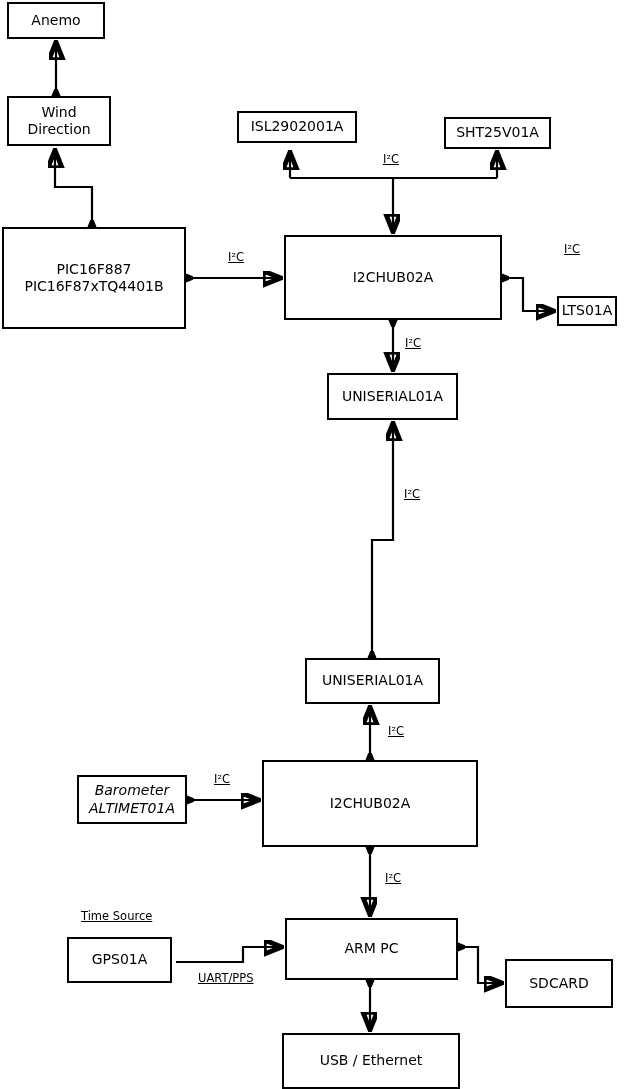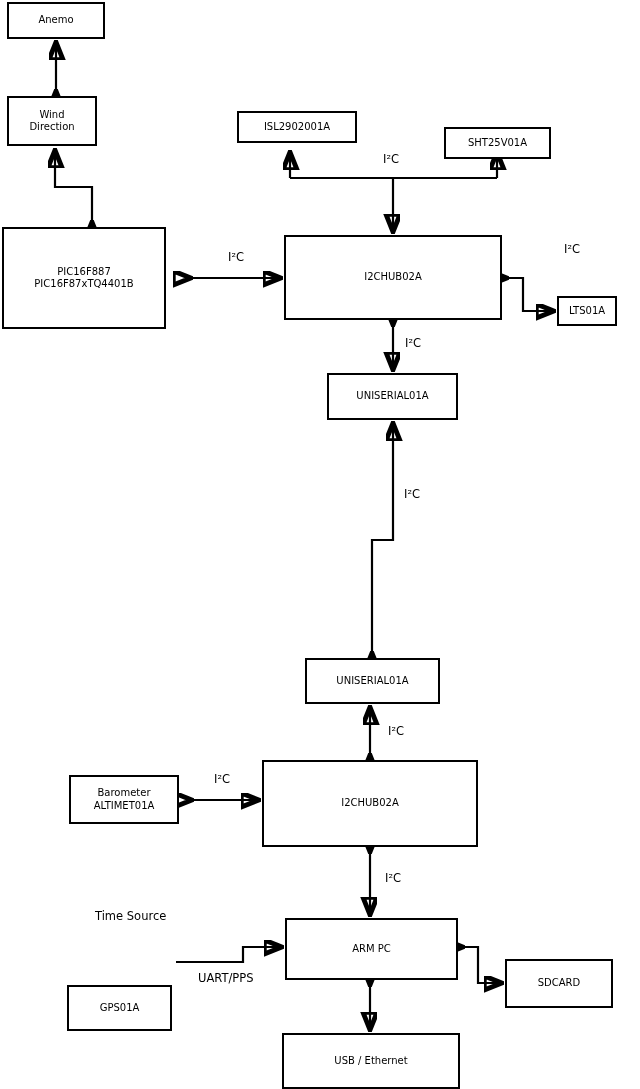--- a/index.html
+++ b/index.html
@@ -2,23 +2,23 @@
 <html><head>
 <meta charset="utf-8">
 <style>
   html,body{margin:0;padding:0;background:#ffffff;}
   body{width:640px;height:1089px;position:relative;overflow:hidden;
        font-family:"DejaVu Sans",sans-serif;color:#000000;}
   #diagram{position:absolute;left:0;top:0;width:640px;height:1089px;}
   .box{position:absolute;box-sizing:border-box;background:#ffffff;
        border:2px solid #000000;display:flex;align-items:center;
        justify-content:center;text-align:center;line-height:1.25;
-       font-size:10px;color:#000000;white-space:pre-line;}
+       font-size:14px;color:#000000;white-space:pre-line;}
   .freelabel{position:absolute;font-size:11.5px;color:#000000;
-             white-space:nowrap;line-height:1;}
+             white-space:nowrap;line-height:1;text-decoration:underline;}
   svg.wires{position:absolute;left:0;top:0;width:640px;height:1089px;
             pointer-events:none;}
   svg.wires path,svg.wires line{stroke:#000000;stroke-width:2.2;fill:none;}
 </style>
 </head>
 <body>
 
 <div id="diagram">
 
   <svg class="wires" viewBox="0 0 640 1089" xmlns="http://www.w3.org/2000/svg">
@@ -52,42 +52,42 @@
     <line x1="370" y1="851" x2="370" y2="914" marker-end="url(#ah)" marker-start="url(#ah)"></line>
 
     <path d="M176,962 L243,962 L243,947 L281,947" marker-end="url(#ah)"></path>
 
     <path d="M462,947 L478,947 L478,983 L501,983" marker-start="url(#ah)" marker-end="url(#ah)"></path>
 
     <line x1="370" y1="984" x2="370" y2="1029" marker-end="url(#ah)" marker-start="url(#ah)"></line>
   </svg>
 
   <div class="box" style="left: 7px; top: 2px; width: 98px; height: 37px;">Anemo</div>
-  <div class="box" style="left: 7px; top: 96px; width: 90px; height: 50px;">Wind
+  <div class="box" style="left: 7px; top: 96px; width: 104px; height: 50px;">Wind
 Direction</div>
-  <div class="box" style="left: 2px; top: 227px; width: 164px; height: 102px;">PIC16F887
+  <div class="box" style="left: 2px; top: 227px; width: 184px; height: 102px;">PIC16F887
 PIC16F87xTQ4401B</div>
   <div class="box" style="left: 237px; top: 111px; width: 120px; height: 32px;">ISL2902001A</div>
-  <div class="box" style="left: 444px; top: 127px; width: 107px; height: 32px;">SHT25V01A</div>
+  <div class="box" style="left: 444px; top: 117px; width: 107px; height: 32px;">SHT25V01A</div>
   <div class="box" style="left: 284px; top: 235px; width: 218px; height: 85px;">I2CHUB02A</div>
   <div class="box" style="left: 557px; top: 296px; width: 60px; height: 30px;">LTS01A</div>
   <div class="box" style="left: 327px; top: 373px; width: 131px; height: 47px;">UNISERIAL01A</div>
   <div class="box" style="left: 305px; top: 658px; width: 135px; height: 46px;">UNISERIAL01A</div>
   <div class="box" style="left: 262px; top: 760px; width: 216px; height: 87px;">I2CHUB02A</div>
-  <div class="box" style="left: 69px; top: 775px; width: 110px; height: 49px;">Barometer
+  <div class="box" style="left: 77px; top: 775px; width: 110px; height: 49px; font-style: italic;">Barometer
 ALTIMET01A</div>
-  <div class="box" style="left: 67px; top: 937px; width: 105px; height: 46px; margin-top: 48px;">GPS01A</div>
+  <div class="box" style="left: 67px; top: 937px; width: 105px; height: 46px;">GPS01A</div>
   <div class="box" style="left: 285px; top: 918px; width: 173px; height: 62px;">ARM PC</div>
   <div class="box" style="left: 505px; top: 959px; width: 108px; height: 49px;">SDCARD</div>
   <div class="box" style="left: 282px; top: 1033px; width: 178px; height: 56px;">USB / Ethernet</div>
 
   <div class="freelabel" style="left: 228px; top: 252px;">I²C</div>
   <div class="freelabel" style="left: 383px; top: 154px;">I²C</div>
   <div class="freelabel" style="left: 564px; top: 244px;">I²C</div>
   <div class="freelabel" style="left: 405px; top: 338px;">I²C</div>
   <div class="freelabel" style="left: 404px; top: 489px;">I²C</div>
   <div class="freelabel" style="left: 388px; top: 726px;">I²C</div>
   <div class="freelabel" style="left: 214px; top: 774px;">I²C</div>
   <div class="freelabel" style="left: 385px; top: 873px;">I²C</div>
-  <div class="freelabel" style="left: 81px; top: 911px; margin-left: 14px;">Time Source</div>
+  <div class="freelabel" style="left: 81px; top: 911px;">Time Source</div>
   <div class="freelabel" style="left: 198px; top: 973px;">UART/PPS</div>
 
 </div>
 
 </body></html>

